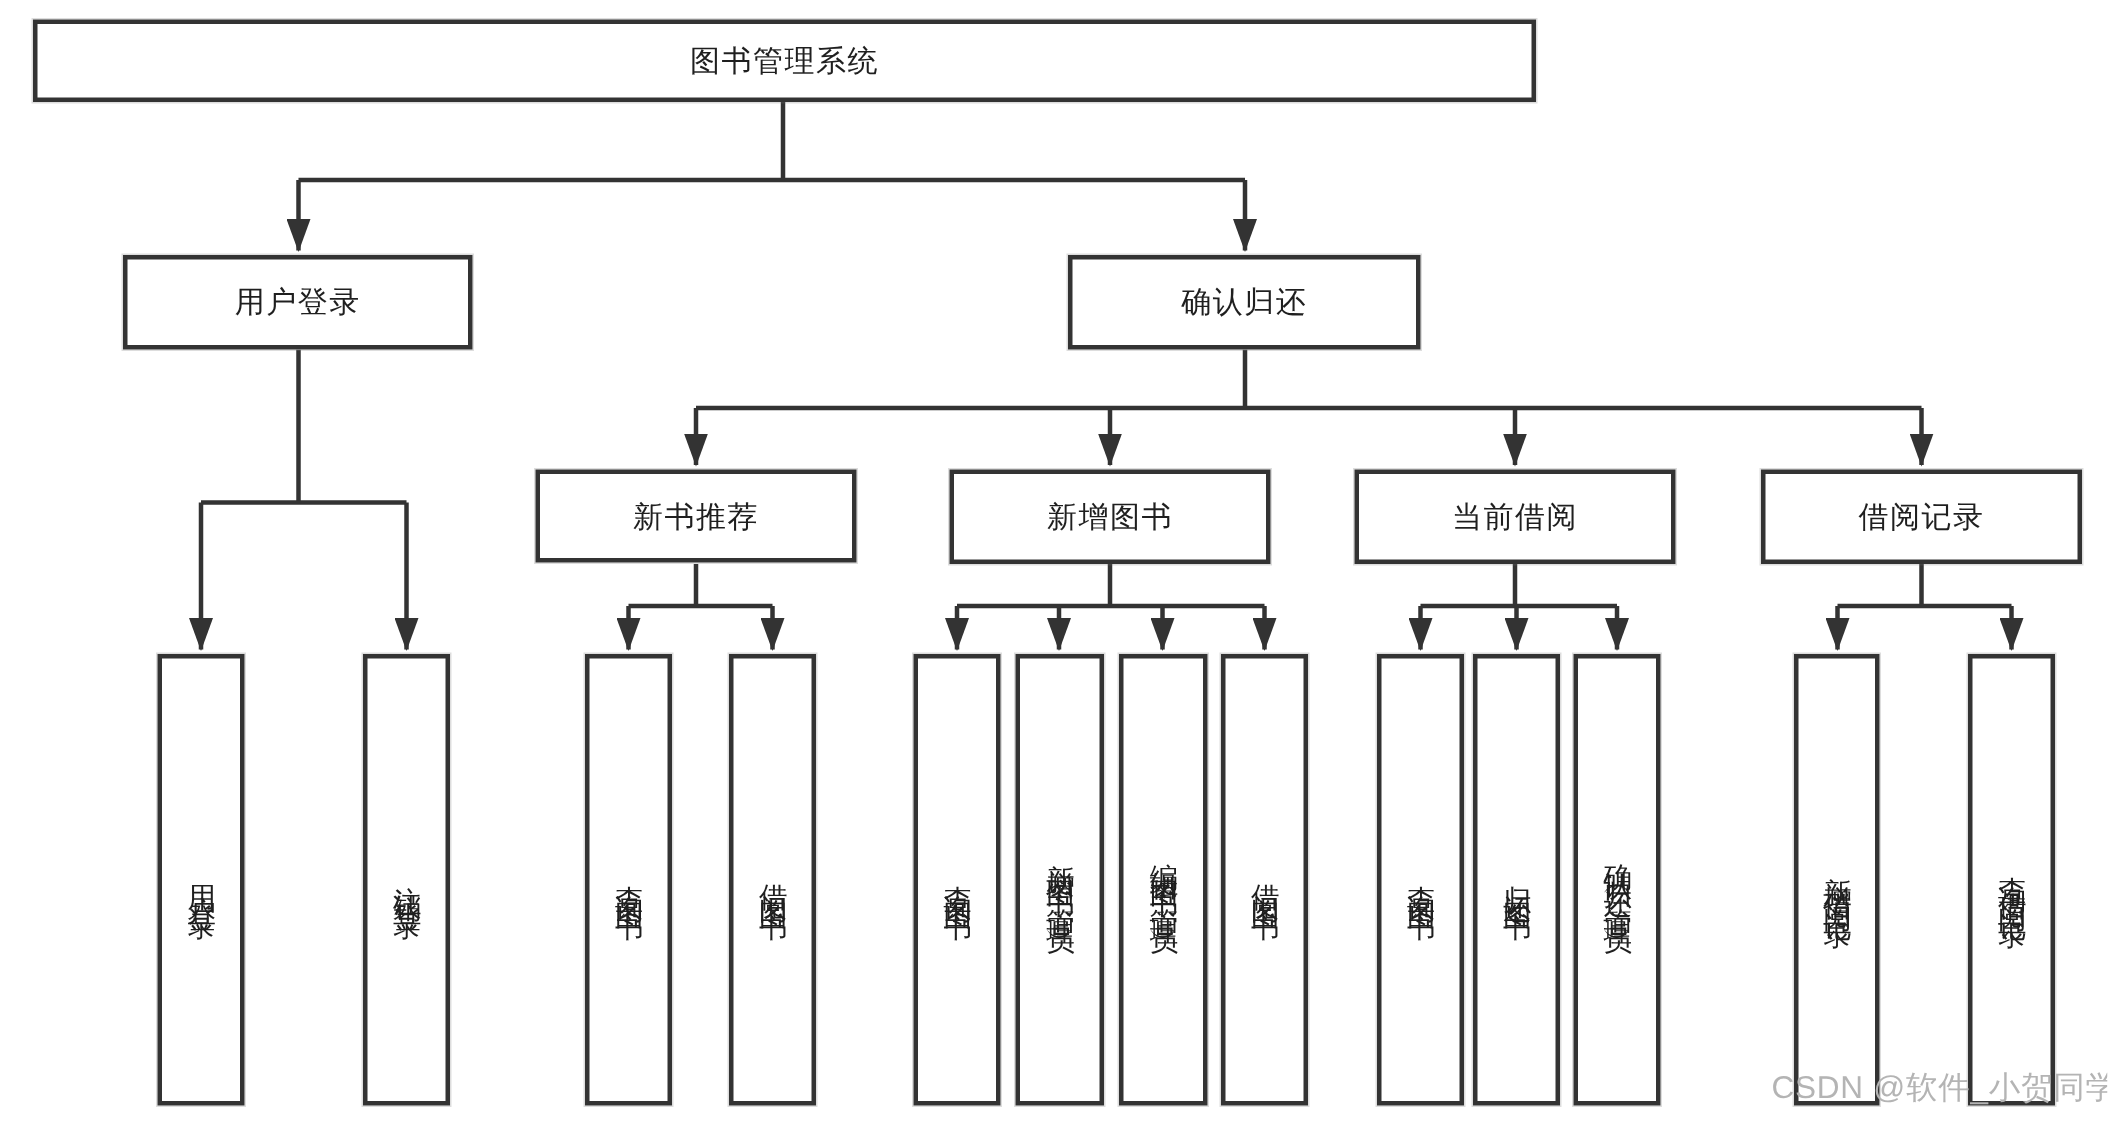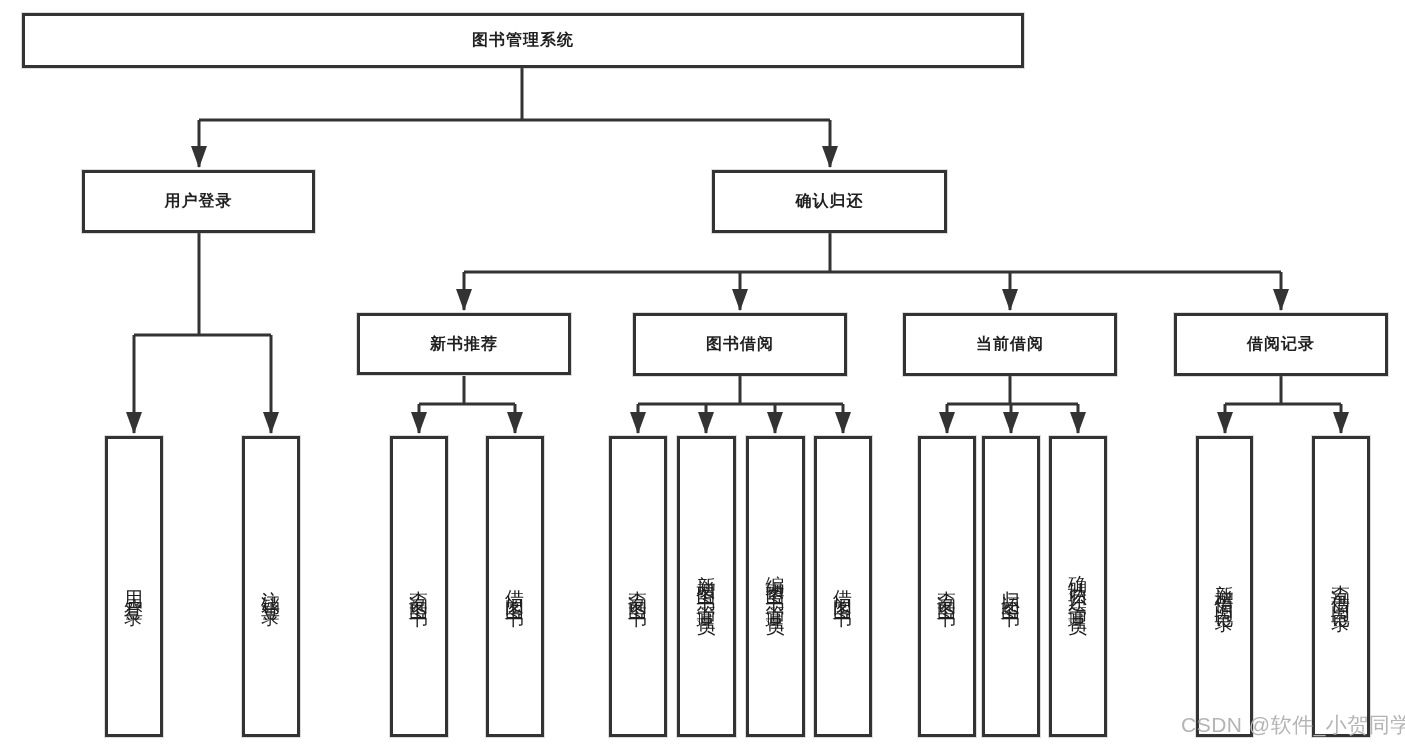--- a/index.html
+++ b/index.html
@@ -32,24 +32,23 @@
     background: #ffffff;
     border: 3px solid var(--line);
     display: flex;
     align-items: center;
     justify-content: center;
     color: var(--text);
     z-index: 2;
     box-shadow: 0 0 0 1px rgba(120,120,120,0.25);
   }
   .box.h span {
-    font-size: 16px;
+    font-size: 20px;
     letter-spacing: 1px;
     white-space: nowrap;
-    font-weight: bold;
   }
   .box.v span {
     writing-mode: vertical-rl;
     text-orientation: mixed;
     font-size: 19px;
     letter-spacing: 6px;
     line-height: 1;
   }
 
   .watermark {
@@ -120,21 +119,21 @@
     <span>用户登录</span>
   </div>
   <div class="box h" style="left:712px;top:170px;width:235px;height:63px">
     <span>确认归还</span>
   </div>
 
   <div class="box h" style="left:357px;top:313px;width:214px;height:62px">
     <span>新书推荐</span>
   </div>
   <div class="box h" style="left:633px;top:313px;width:214px;height:63px">
-    <span>图书借阅</span>
+    <span>新增图书</span>
   </div>
   <div class="box h" style="left:1174px;top:313px;width:214px;height:63px">
     <span>借阅记录</span>
   </div>
   <div class="box h" style="left:903px;top:313px;width:214px;height:63px">
     <span>当前借阅</span>
   </div>
 
   <div class="box v" style="left:105px;top:436px;width:58px;height:301px">
     <span>用户登录</span>

